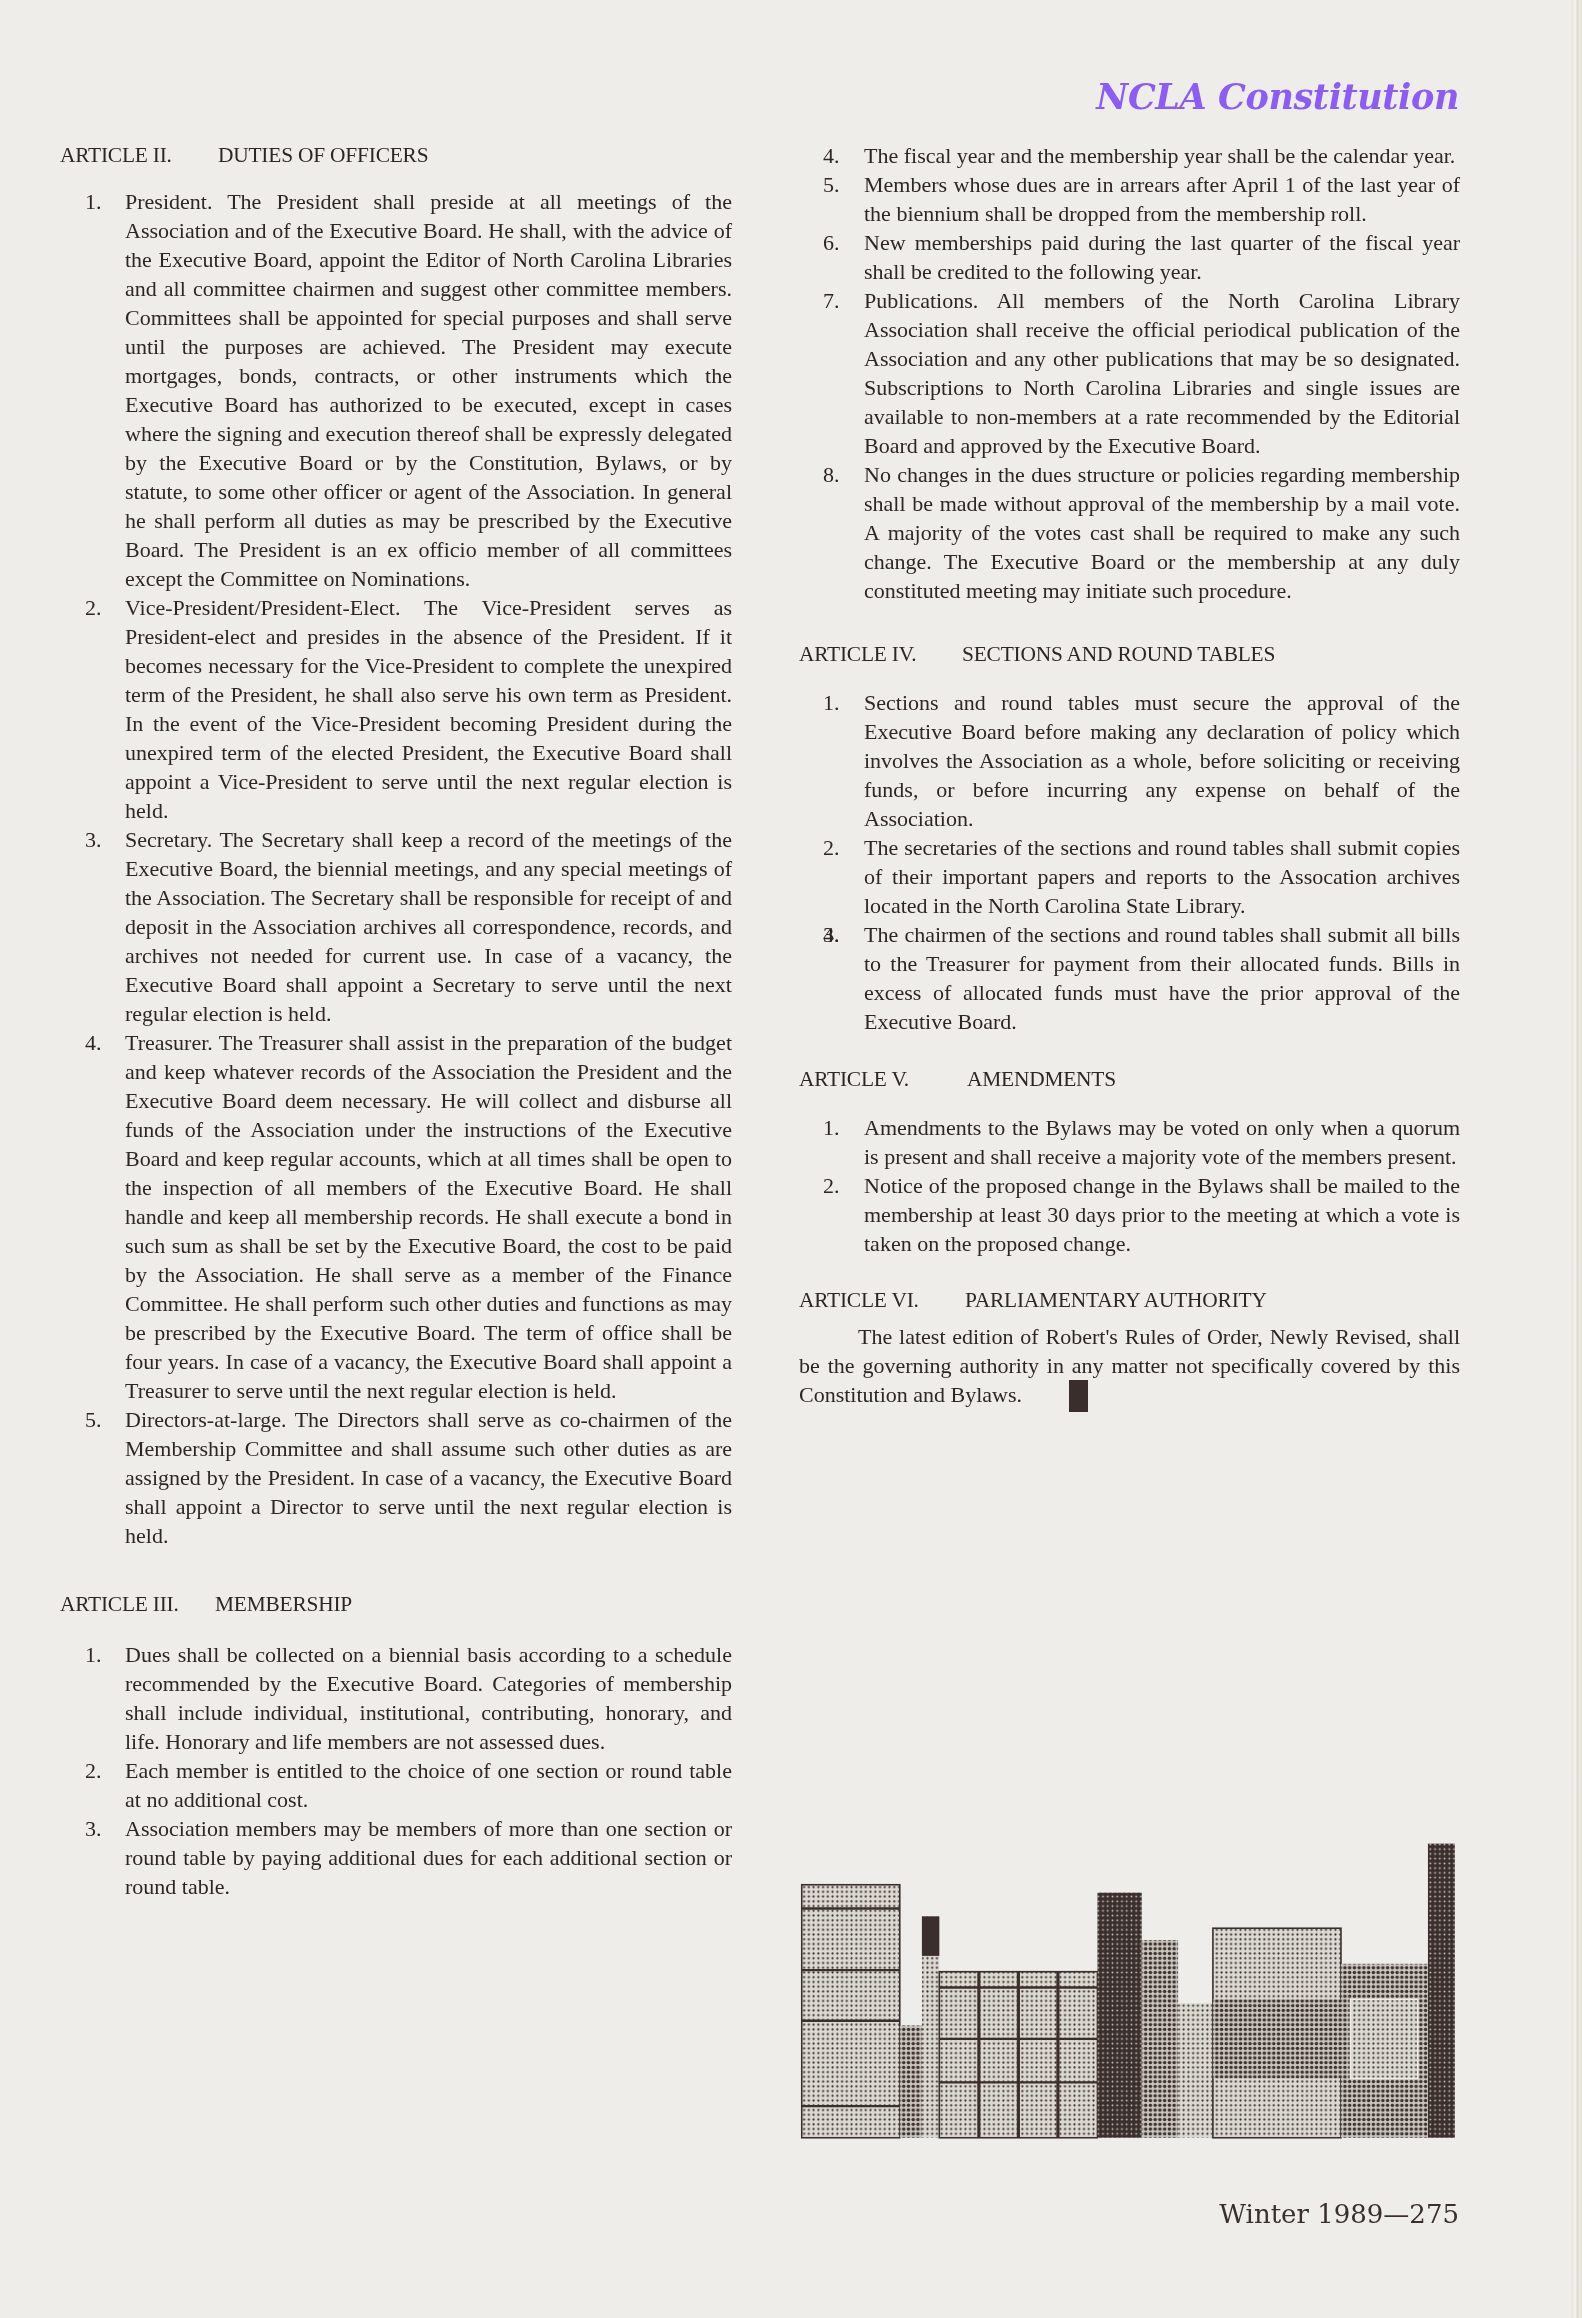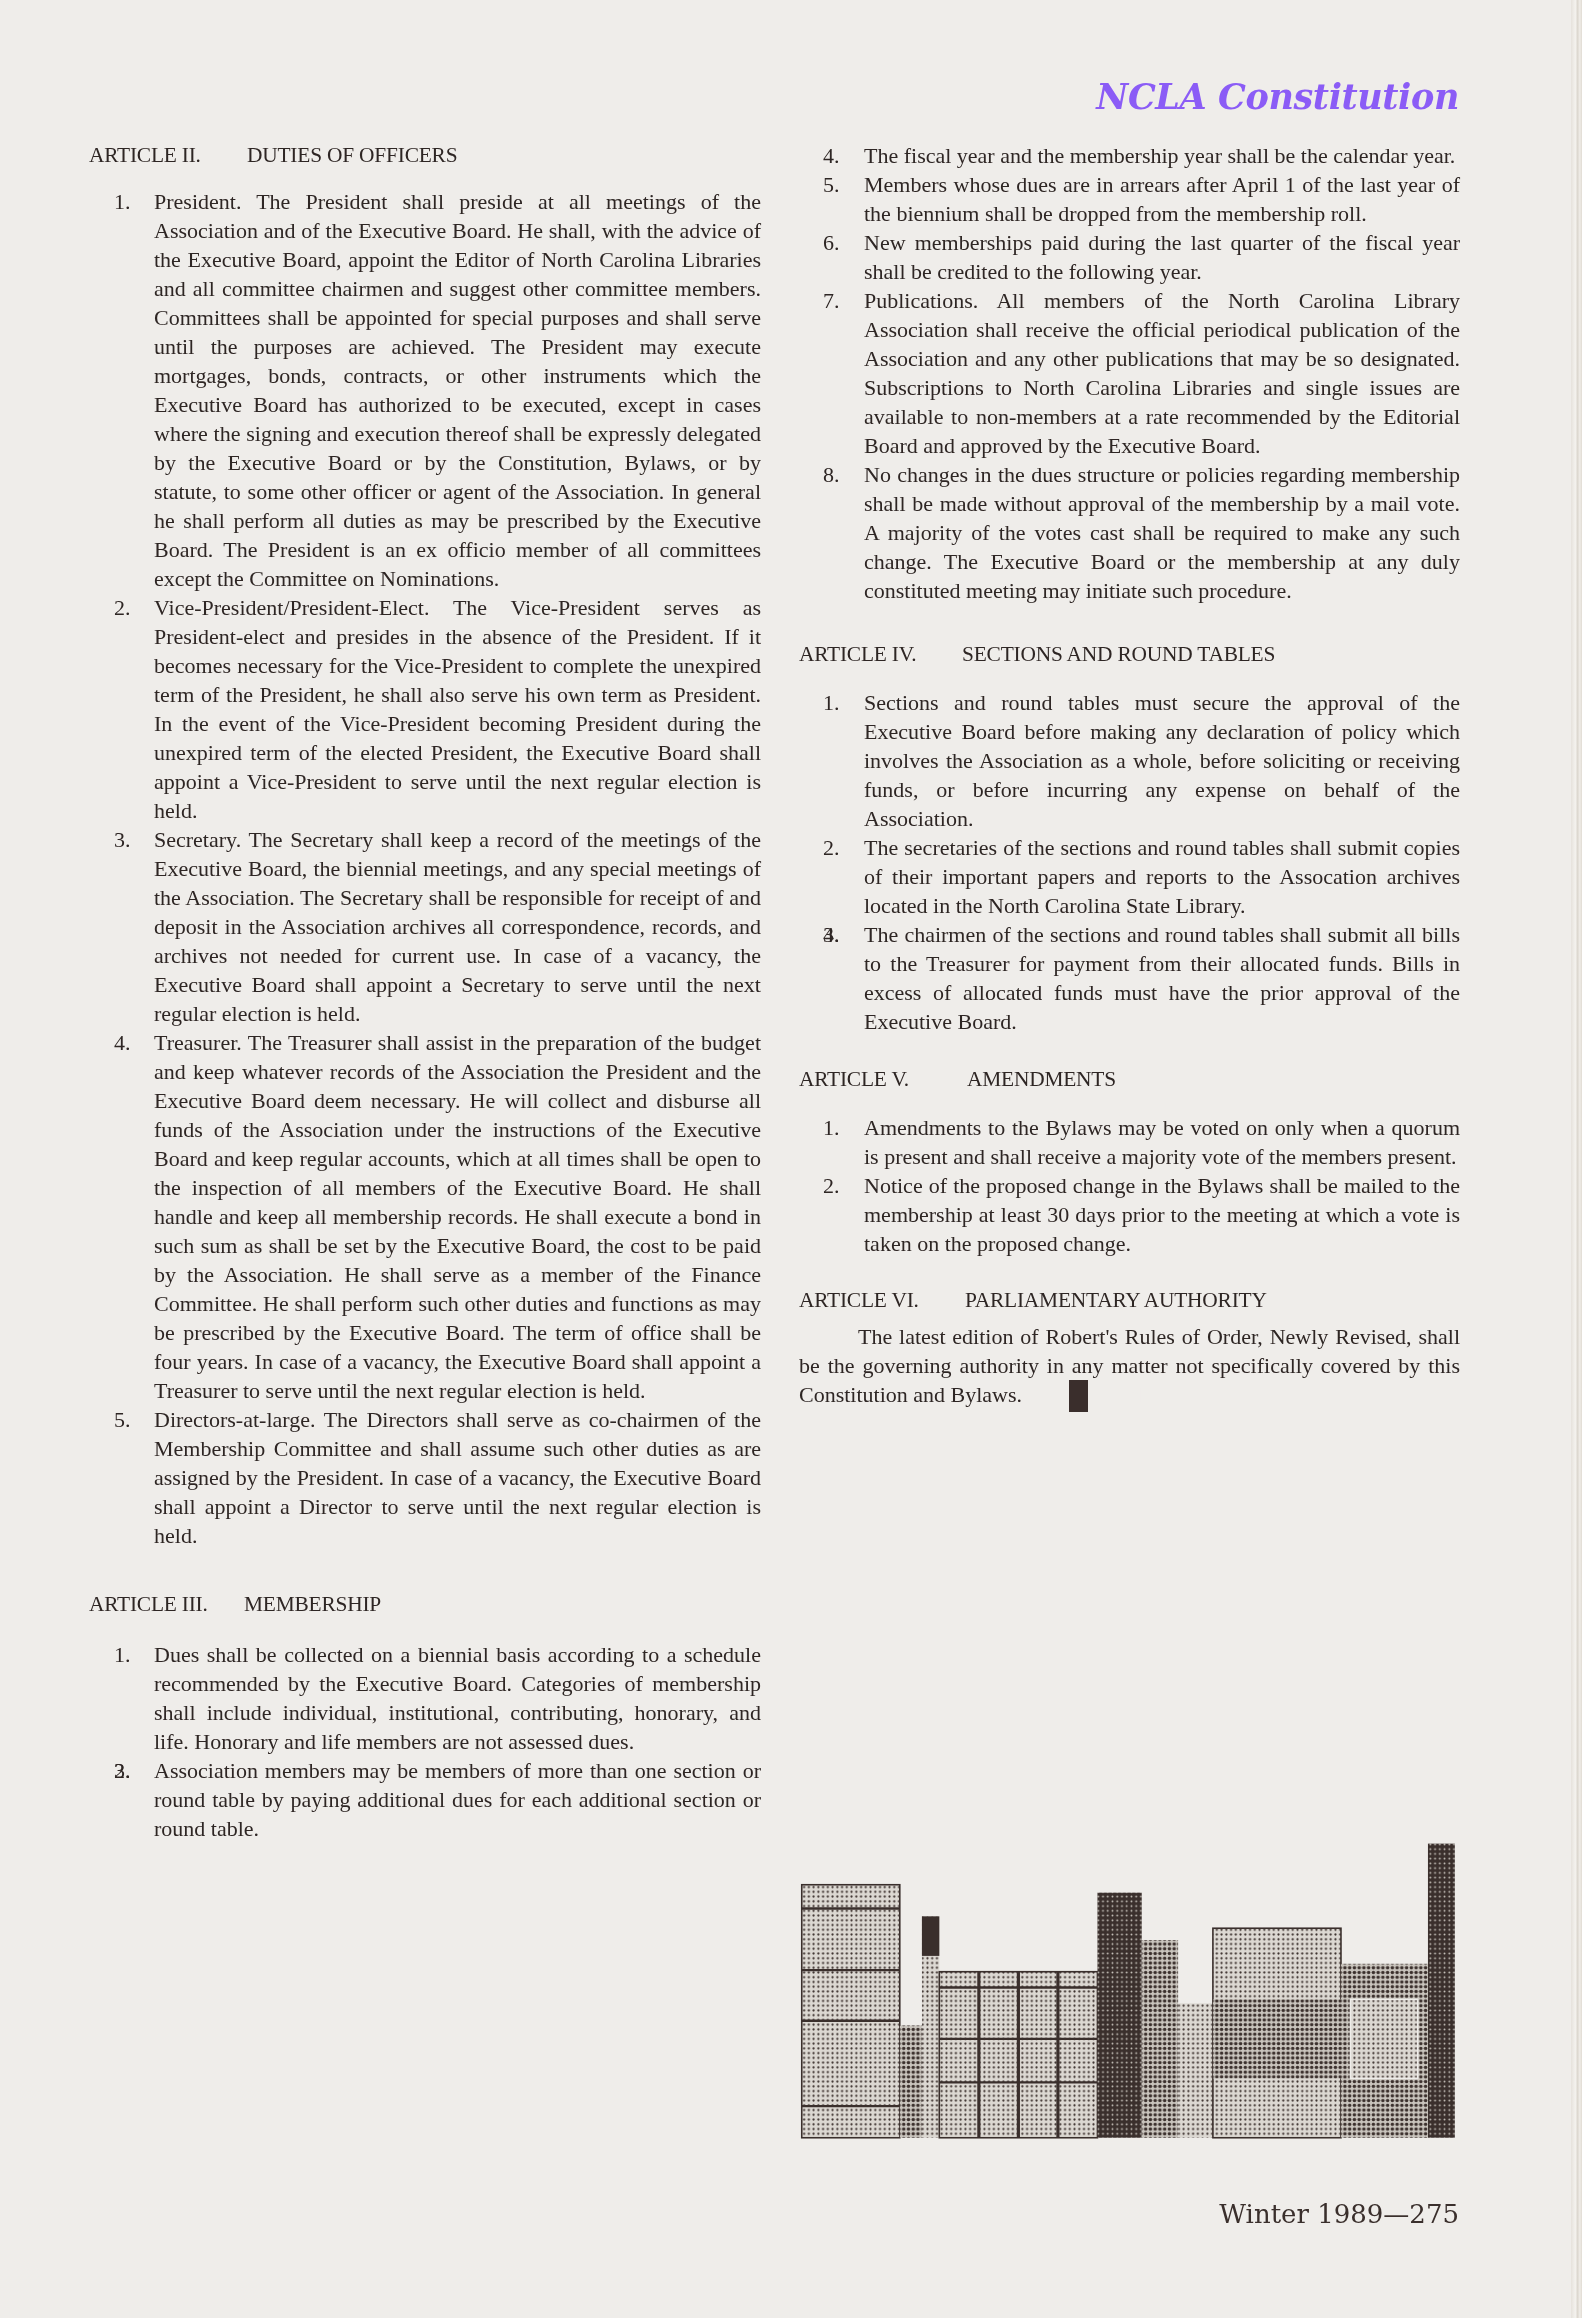--- a/index.html
+++ b/index.html
@@ -20,21 +20,21 @@
     font-family: "DejaVu Serif", serif;
     font-weight: bold; font-style: italic;
     font-size: 35px; color: #8b5cf6;
     letter-spacing: -0.4px;
   }
   .col {
     position: absolute; top: 141px; width: 672px;
     font-size: 22px; line-height: 29px;
     text-align: justify;
   }
-  .col.left { left: 60px; margin-left: 29px; }
+  .col.left { left: 60px; }
   .col.right { left: 799px; width: 661px; }
   .article-head {
     font-size: 21.4px; letter-spacing: -0.2px;
     margin: 0 0 17.4px 0; white-space: nowrap;
   }
   .article-head .num { display: inline-block; width: 158px; }
   ol.items { list-style: none; margin: 0; padding: 0; }
   ol.items li {
     position: relative; padding-left: 65px;
   }
@@ -91,21 +91,21 @@
   <div class="sec-gap" style="height:40px"></div>
 
   <div class="article-head" style="margin-bottom:20.6px">
     <span class="num" style="width:155px">ARTICLE III.</span><span>MEMBERSHIP</span>
   </div>
   <ol class="items">
     <li>
       <span class="idx">1.</span><span>Dues shall be collected on a biennial basis according to a schedule recommended by the Executive Board. Categories of membership shall include individual, institutional, contributing, honorary, and life. Honorary and life members are not assessed dues.</span>
     </li>
     <li>
-      <span class="idx">2.</span>
+      <span class="idx">2.</span><span>Each member is entitled to the choice of one section or round table at no additional cost.</span>
     </li>
     <li>
       <span class="idx">3.</span><span>Association members may be members of more than one section or round table by paying additional dues for each additional section or round table.</span>
     </li>
   </ol>
 </div>
 
 <div class="col right">
   <ol class="items">
     <li>

